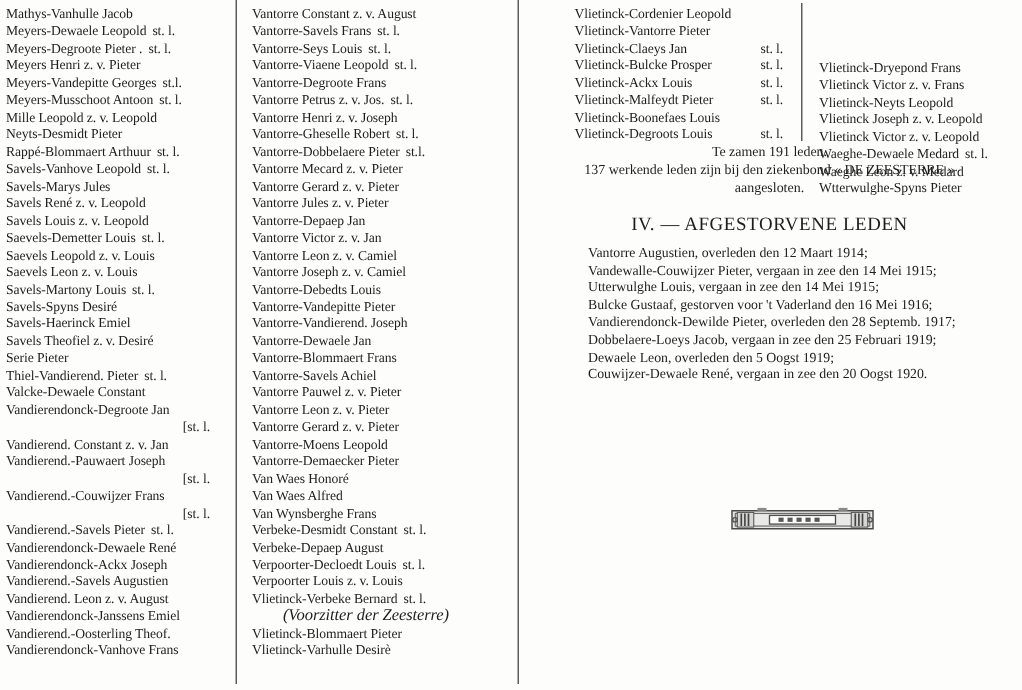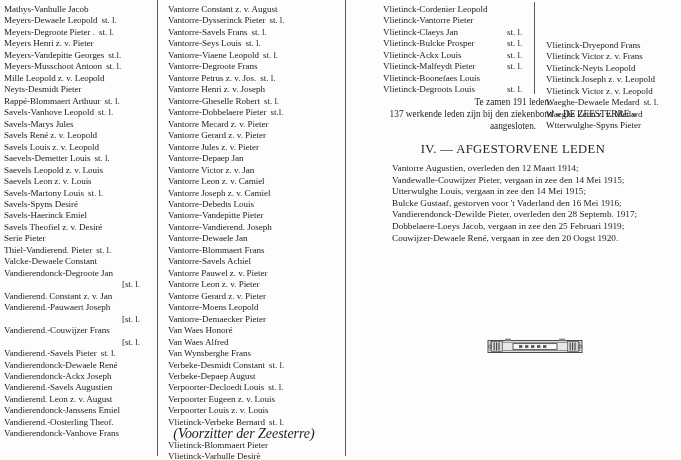--- a/index.html
+++ b/index.html
@@ -49,21 +49,21 @@
   }
   .entry .hangline {
     display: block;
     text-align: right;
     padding-right: 16px;
   }
   .entry.note .sub {
     display: block;
     font-style: italic;
     text-align: center;
-    font-size: 14px;
+    font-size: 11px;
     padding-right: 14px;
   }
 
   
   .col3 .entry {
     display: flex;
     justify-content: flex-start;
   }
   .col3 .nm { display: inline-block; width: 124px; }
   .col3 .sfx { margin-left: 0; }
@@ -163,21 +163,20 @@
       <div class="entry"><span class="nm">Vandierendonck-Dewaele René</span></div>
       <div class="entry"><span class="nm">Vandierendonck-Ackx Joseph</span></div>
       <div class="entry"><span class="nm">Vandierend.-Savels Augustien</span></div>
       <div class="entry"><span class="nm">Vandierend. Leon z. v. August</span></div>
       <div class="entry"><span class="nm">Vandierendonck-Janssens Emiel</span></div>
       <div class="entry"><span class="nm">Vandierend.-Oosterling Theof.</span></div>
       <div class="entry"><span class="nm">Vandierendonck-Vanhove Frans</span></div>
     </div>
   <div class="col" id="col2">
       <div class="entry"><span class="nm">Vantorre Constant z. v. August</span></div>
-      <div class="entry"><span class="nm">Vantorre-Dysserinck Pieter</span><span class="sfx">st. l.</span></div>
       <div class="entry"><span class="nm">Vantorre-Savels Frans</span><span class="sfx">st. l.</span></div>
       <div class="entry"><span class="nm">Vantorre-Seys Louis</span><span class="sfx">st. l.</span></div>
       <div class="entry"><span class="nm">Vantorre-Viaene Leopold</span><span class="sfx">st. l.</span></div>
       <div class="entry"><span class="nm">Vantorre-Degroote Frans</span></div>
       <div class="entry"><span class="nm">Vantorre Petrus z. v. Jos.</span><span class="sfx">st. l.</span></div>
       <div class="entry"><span class="nm">Vantorre Henri z. v. Joseph</span></div>
       <div class="entry"><span class="nm">Vantorre-Gheselle Robert</span><span class="sfx">st. l.</span></div>
       <div class="entry"><span class="nm">Vantorre-Dobbelaere Pieter</span><span class="sfx">st.l.</span></div>
       <div class="entry"><span class="nm">Vantorre Mecard z. v. Pieter</span></div>
       <div class="entry"><span class="nm">Vantorre Gerard z. v. Pieter</span></div>
@@ -196,21 +195,20 @@
       <div class="entry"><span class="nm">Vantorre Leon z. v. Pieter</span></div>
       <div class="entry"><span class="nm">Vantorre Gerard z. v. Pieter</span></div>
       <div class="entry"><span class="nm">Vantorre-Moens Leopold</span></div>
       <div class="entry"><span class="nm">Vantorre-Demaecker Pieter</span></div>
       <div class="entry"><span class="nm">Van Waes Honoré</span></div>
       <div class="entry"><span class="nm">Van Waes Alfred</span></div>
       <div class="entry"><span class="nm">Van Wynsberghe Frans</span></div>
       <div class="entry"><span class="nm">Verbeke-Desmidt Constant</span><span class="sfx">st. l.</span></div>
       <div class="entry"><span class="nm">Verbeke-Depaep August</span></div>
       <div class="entry"><span class="nm">Verpoorter-Decloedt Louis</span><span class="sfx">st. l.</span></div>
-      <div class="entry"><span class="nm">Verpoorter Eugeen z. v. Louis</span></div>
       <div class="entry"><span class="nm">Verpoorter Louis z. v. Louis</span></div>
       <div class="entry note"><span class="nm">Vlietinck-Verbeke Bernard</span><span class="sfx">st. l.</span><span class="sub">(Voorzitter der Zeesterre)</span></div>
       <div class="entry"><span class="nm">Vlietinck-Blommaert Pieter</span></div>
       <div class="entry"><span class="nm">Vlietinck-Varhulle Desirè</span></div>
     </div>
   <div class="col col3" id="col3">
       <div class="entry">
         <span class="nm">Vlietinck-Cordenier Leopold</span>
         <span class="sfx"></span>
       </div>
@@ -262,20 +260,21 @@
 
   <div id="section-head">IV. — AFGESTORVENE LEDEN</div>
 
   <div id="deceased">
       <div class="dline">Vantorre Augustien, overleden den 12 Maart 1914;</div>
       <div class="dline">Vandewalle-Couwijzer Pieter, vergaan in zee den 14 Mei 1915;</div>
       <div class="dline">Utterwulghe Louis, vergaan in zee den 14 Mei 1915;</div>
       <div class="dline">Bulcke Gustaaf, gestorven voor 't Vaderland den 16 Mei 1916;</div>
       <div class="dline">Vandierendonck-Dewilde Pieter, overleden den 28 Septemb. 1917;</div>
       <div class="dline">Dobbelaere-Loeys Jacob, vergaan in zee den 25 Februari 1919;</div>
+      <div class="dline">Dewaele Leon, overleden den 5 Oogst 1919;</div>
       <div class="dline">Couwijzer-Dewaele René, vergaan in zee den 20 Oogst 1920.</div>
     </div>
 
   <div id="ornament">
     <svg viewBox="0 0 96 21" width="96" height="21" aria-hidden="true">
       <rect x="1" y="4.5" width="94" height="12" fill="#e9e9e7" stroke="#4a4a4a" stroke-width="1"></rect>
       <rect x="3.2" y="6.3" width="89.6" height="8.4" fill="none" stroke="#6d6d6d" stroke-width="0.8"></rect>
 
       <rect x="4.5" y="5.6" width="11" height="9.8" fill="#d6d6d3" stroke="#555" stroke-width="0.7"></rect>
       <line x1="7.2" y1="6.4" x2="7.2" y2="14.6" stroke="#444" stroke-width="1.1"></line>

